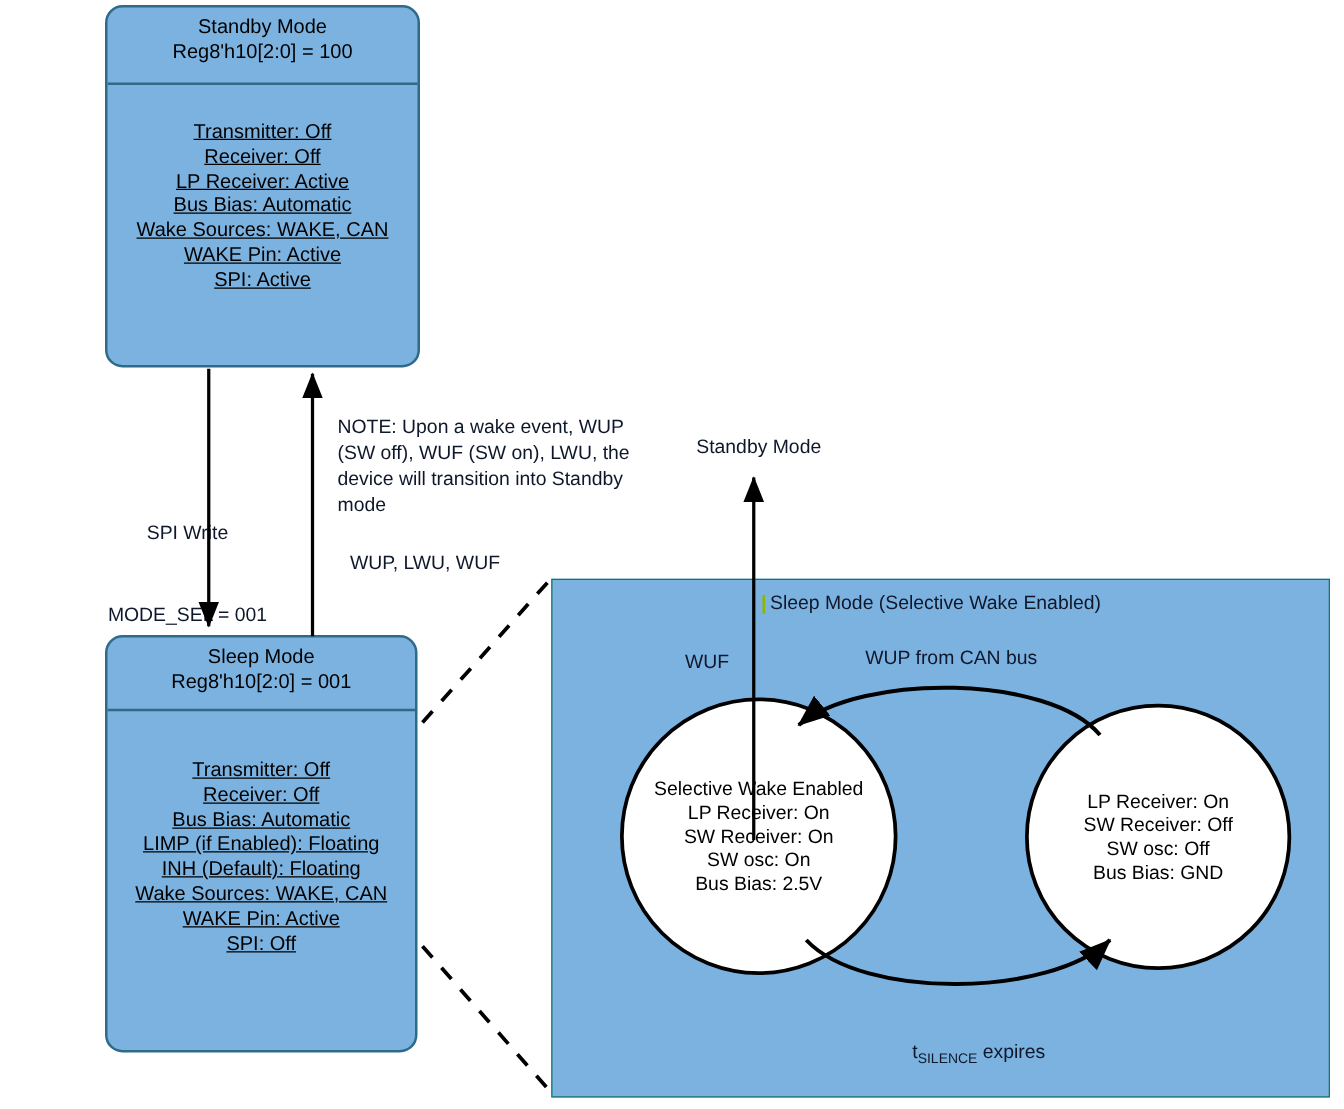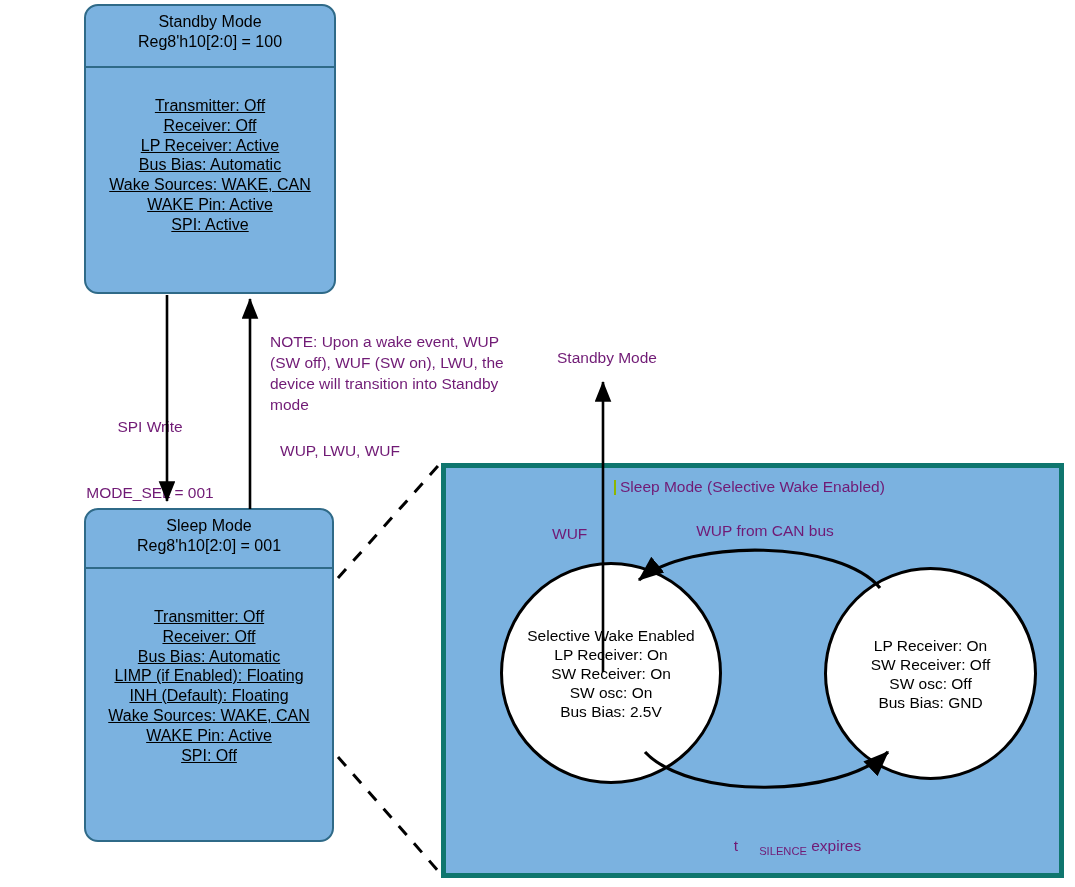--- a/index.html
+++ b/index.html
@@ -43,21 +43,21 @@
   .box-body .attr-line { display: block; white-space: nowrap; text-decoration: underline; }
 
   
   #sleep-panel {
     position: absolute;
     left: 441px;
     top: 463px;
     width: 623px;
     height: 415px;
     background: #7bb2e0;
-    border: 5px solid #0f766e;
+    border: 1px solid #0f766e;
     box-sizing: border-box;
     text-decoration: underline;
   }
 
   
   .state-circle {
     position: absolute;
     background: #ffffff;
     border: 3px solid #000000;
     border-radius: 50%;
@@ -70,40 +70,40 @@
     line-height: 19px;
   }
   .state-circle .circ-line { display: block; white-space: nowrap; }
 
   
   .lbl {
     position: absolute;
     font-size: 15.5px;
     line-height: 19.5px;
     white-space: pre;
-    color: #701a75;
+    color: #0f172a;
   }
   .lbl.center { text-align: center; }
   .lbl.wrap { white-space: normal; }
 
   
   #overlay {
     position: absolute;
     left: 0; top: 0;
     width: 1075px;
     height: 887px;
     pointer-events: none;
   }
   .green-tick {
     position: absolute;
     width: 2px;
     height: 15px;
     background: #8db600;
   }
-  sub { font-size: 0.72em; margin-left: 21px; }
+  sub { font-size: 0.72em; }
 </style>
 </head>
 <body>
 
 <div id="canvas">
 
   <div class="state-box" id="standby-box" style="left:84px; top:4px; width:252px; height:290px;">
     <div class="box-header" style="height:62px;">
       <div>Standby Mode</div>
       <div>Reg8'h10[2:0] = 100</div>

